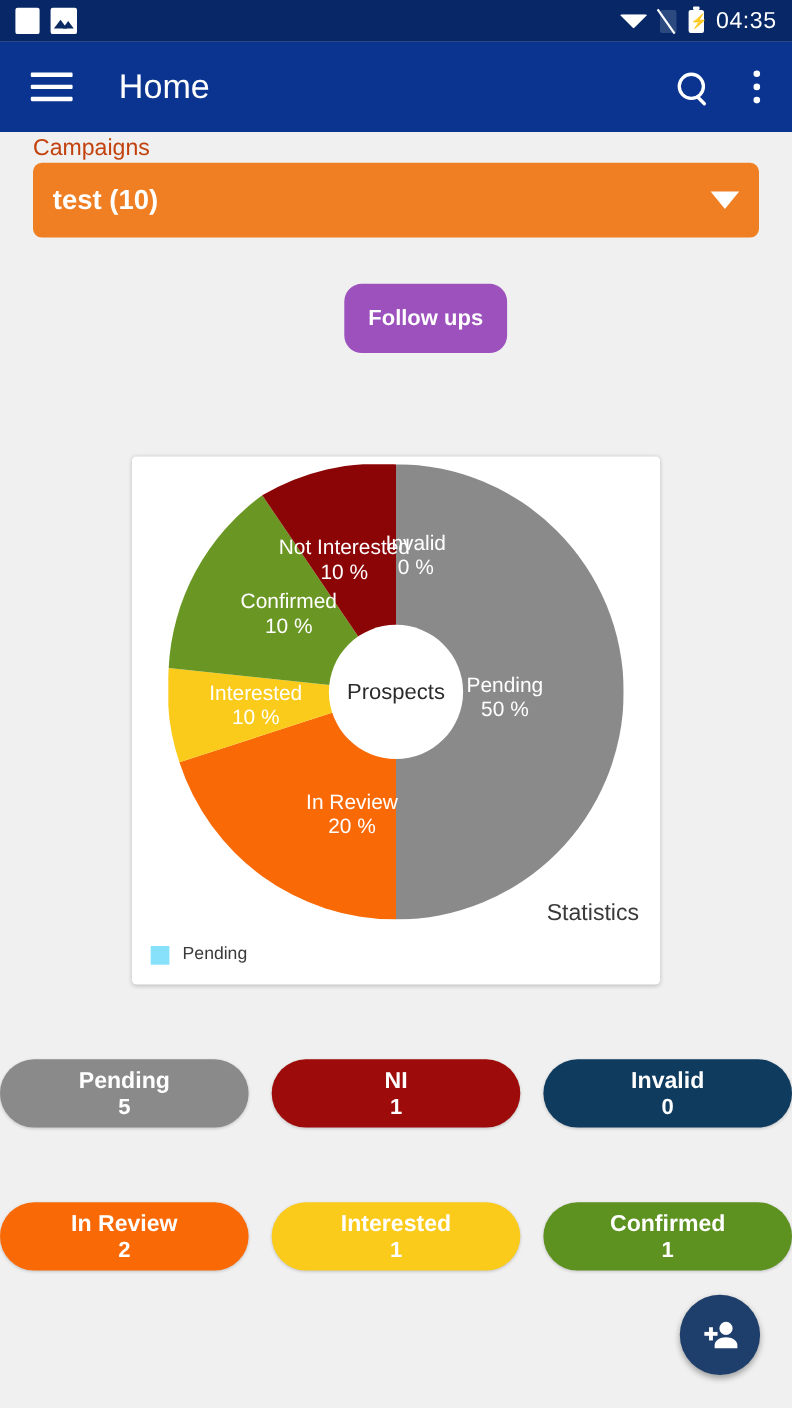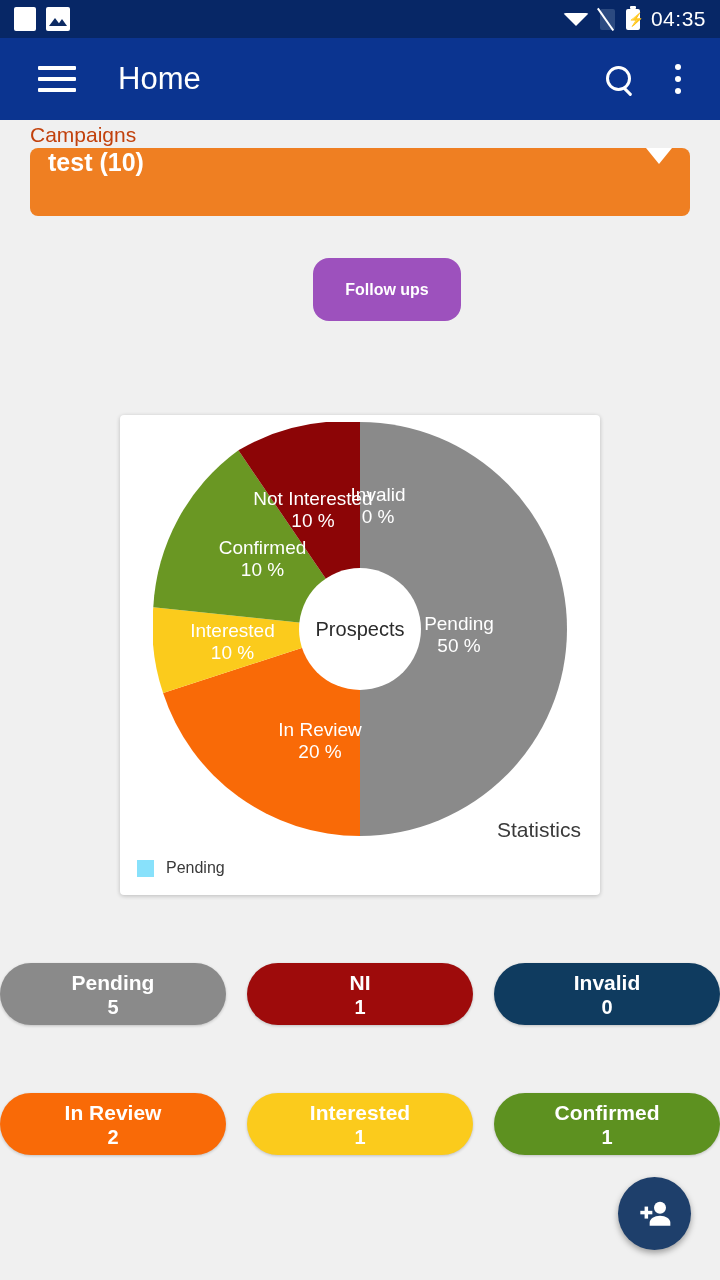--- a/index.html
+++ b/index.html
@@ -60,21 +60,21 @@
   }
   .batt-icon::after {
     content: "⚡"; position: absolute; top: 1px; left: 2px;
     font-size: 13px; line-height: 19px; color: #072766;
   }
   .sb-time { color: #ffffff; font-size: 21px; letter-spacing: .5px; }
 
   
   .appbar {
     position: absolute; top: 38px; left: 0; width: 720px; height: 82px;
-    background: #0b3490; display: flex; align-items: center; padding: 0 38px;
+    background: #0b3490; display: flex; align-items: center; padding: 0 28px;
   }
   .hamburger { width: 38px; height: 26px; display: flex; flex-direction: column;
     justify-content: space-between; cursor: pointer; }
   .hamburger i { display: block; height: 4px; background: #ffffff; border-radius: 1px; }
   .appbar-title { color: #ffffff; font-size: 31px; margin-left: 42px; font-weight: 400; }
   .appbar-actions { margin-left: auto; display: flex; align-items: center; gap: 40px; }
   .search-icon { width: 30px; height: 30px; position: relative; cursor: pointer; }
   .search-icon::before {
     content: ""; position: absolute; left: 2px; top: 2px;
     width: 19px; height: 19px; border: 3px solid #ffffff; border-radius: 50%;
@@ -89,38 +89,38 @@
   .kebab-icon i { width: 6px; height: 6px; background: #ffffff; border-radius: 50%; }
 
   
   .campaign-label {
     position: absolute; top: 123px; left: 30px;
     font-size: 21px; color: #c2410c;
   }
   .campaign-select {
     position: absolute; top: 148px; left: 30px; width: 660px; height: 68px;
     background: #ef7f22; border-radius: 8px;
-    display: flex; align-items: flex-start; padding: 0 18px;
+    display: flex; align-items: center; padding: 0 18px;
     cursor: pointer;
   }
   .campaign-select .value {
     color: #ffffff; font-size: 25px; font-weight: bold;
   }
   .caret-down {
     margin-left: auto; width: 0; height: 0;
     border-left: 13px solid transparent; border-right: 13px solid transparent;
     border-top: 16px solid #ffffff;
   }
 
   
   .followups {
     position: absolute; top: 258px; left: 313px; width: 148px; height: 63px;
     background: #9d51bd; border-radius: 16px;
     display: flex; align-items: center; justify-content: center;
-    color: #ffffff; font-size: 16px; font-weight: bold; cursor: pointer;
+    color: #ffffff; font-size: 20px; font-weight: bold; cursor: pointer;
   }
 
   
   .chart-card {
     position: absolute; top: 415px; left: 120px; width: 480px; height: 480px;
     background: #ffffff; border-radius: 4px;
     box-shadow: 0 1px 4px rgba(0,0,0,.22);
     overflow: hidden;
   }
   .pie-wrap { position: absolute; left: 33px; top: 7px; width: 414px; height: 414px; }

